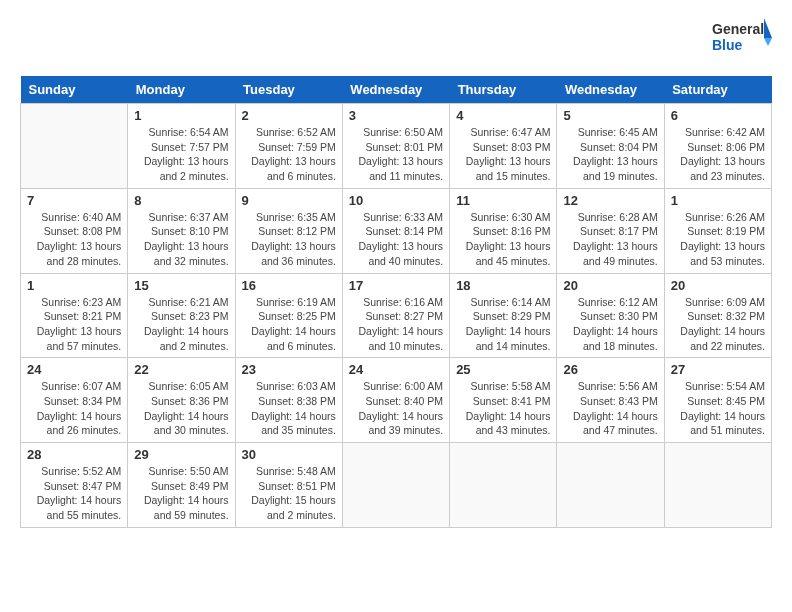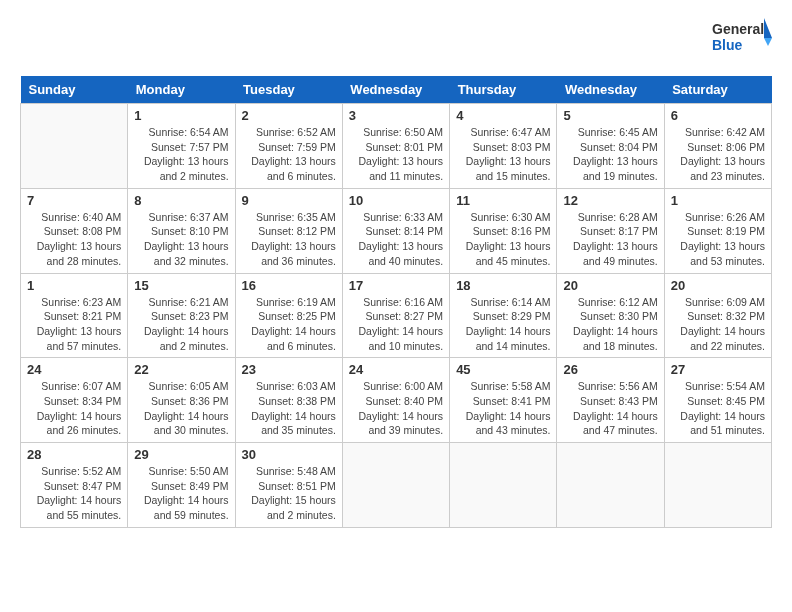--- a/index.html
+++ b/index.html
@@ -201,21 +201,21 @@
         </td>
         <td>
           <div class="day-number">23</div>
           <div class="day-info">Sunrise: 6:03 AM<br>Sunset: 8:38 PM<br>Daylight: 14 hours<br>and 35 minutes.</div>
         </td>
         <td>
           <div class="day-number">24</div>
           <div class="day-info">Sunrise: 6:00 AM<br>Sunset: 8:40 PM<br>Daylight: 14 hours<br>and 39 minutes.</div>
         </td>
         <td>
-          <div class="day-number">45</div>
+          <div class="day-number">25</div>
           <div class="day-info">Sunrise: 5:58 AM<br>Sunset: 8:41 PM<br>Daylight: 14 hours<br>and 43 minutes.</div>
         </td>
         <td>
           <div class="day-number">26</div>
           <div class="day-info">Sunrise: 5:56 AM<br>Sunset: 8:43 PM<br>Daylight: 14 hours<br>and 47 minutes.</div>
         </td>
         <td>
           <div class="day-number">27</div>
           <div class="day-info">Sunrise: 5:54 AM<br>Sunset: 8:45 PM<br>Daylight: 14 hours<br>and 51 minutes.</div>
         </td>

